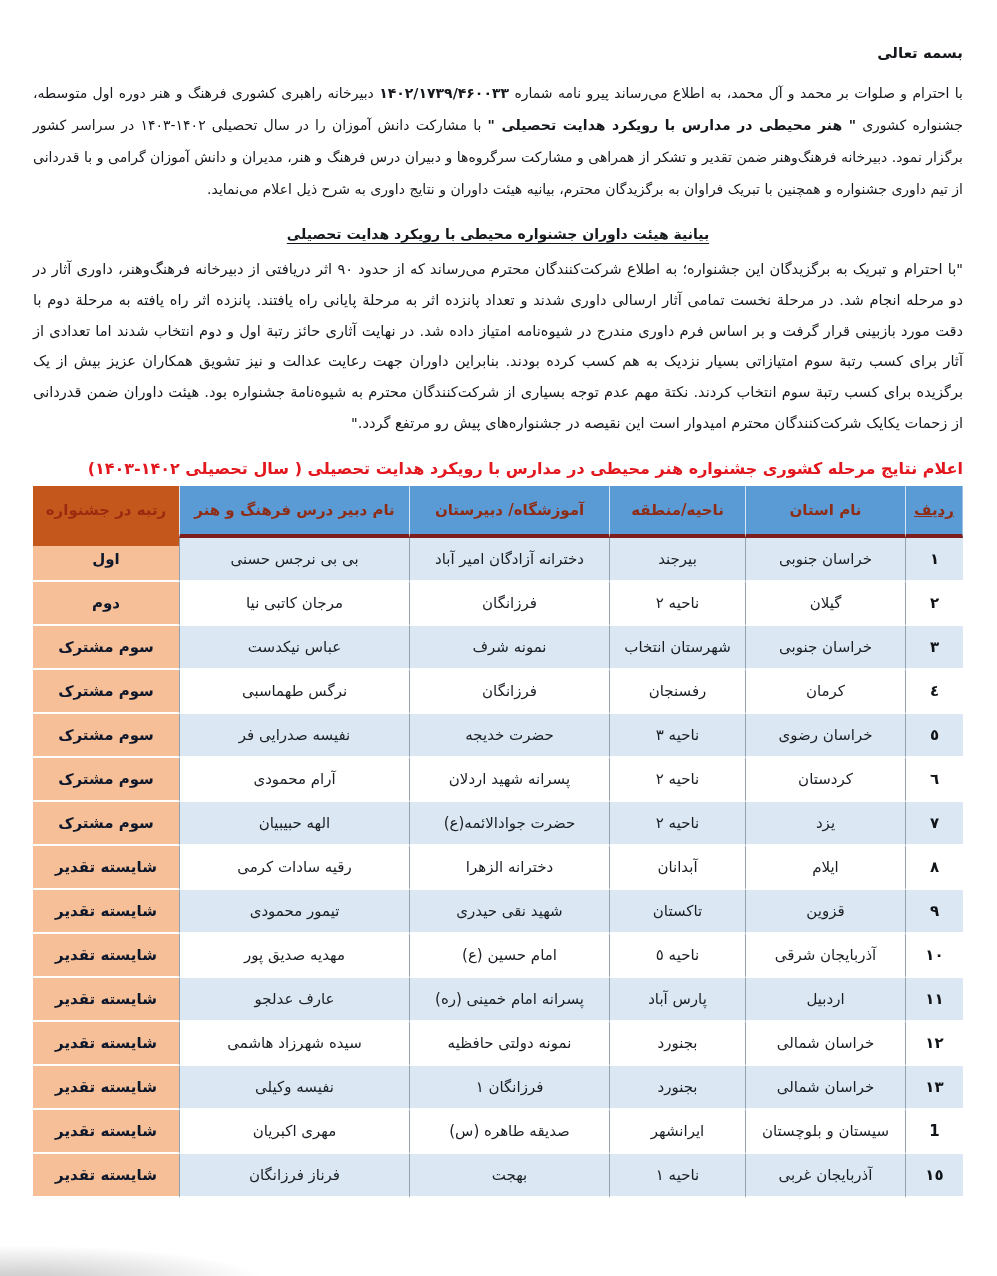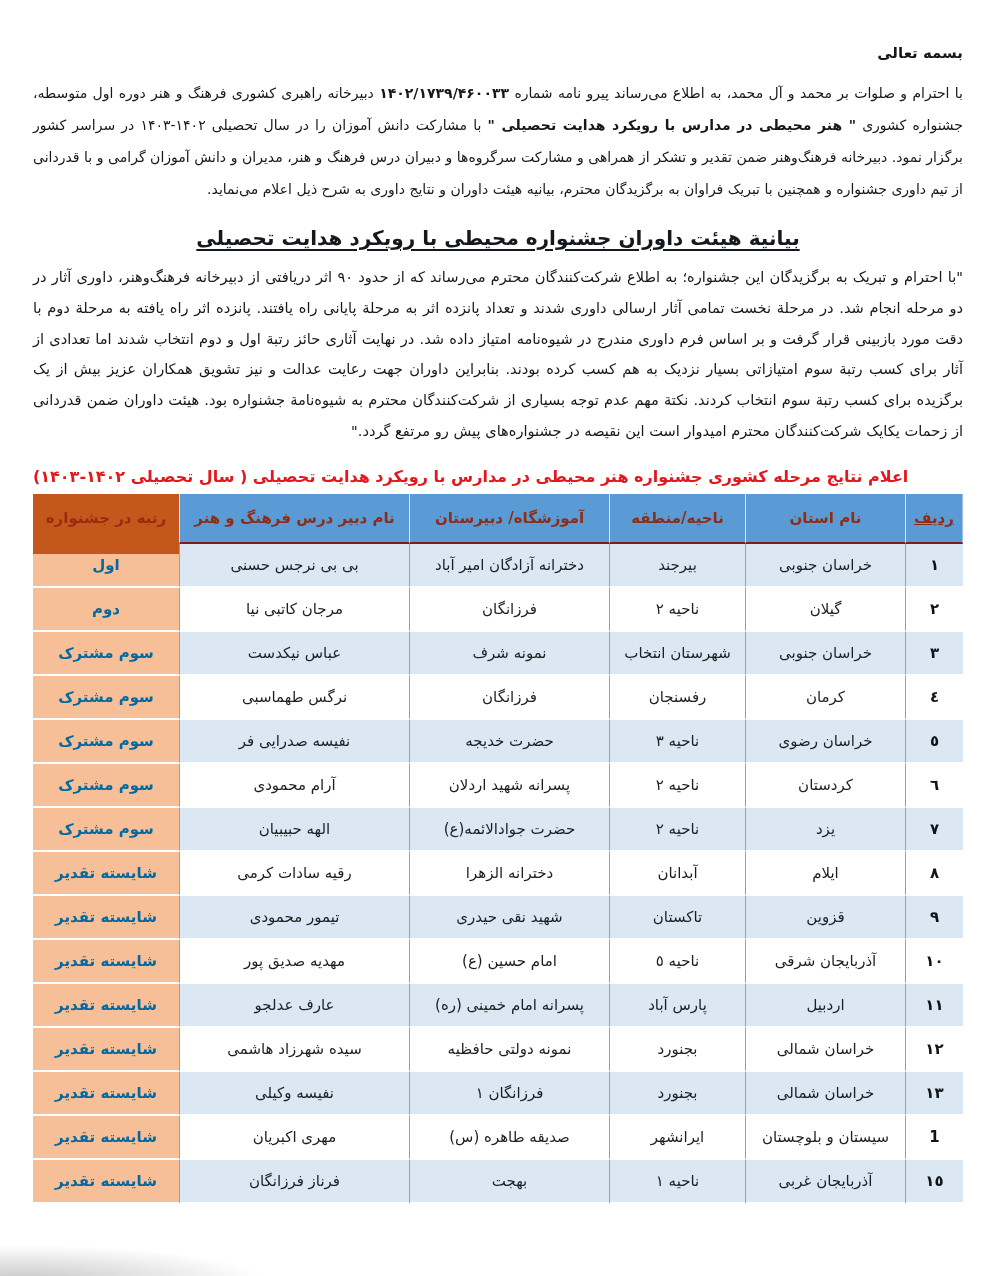--- a/index.html
+++ b/index.html
@@ -19,48 +19,48 @@
     margin:0 0 16px 0;
   }
   .intro{
     margin:0 0 12px 0;
     font-size:14px;line-height:2.28;
     text-align:justify;text-align-last:right;
     color:#15181c;
   }
   .intro b{font-weight:bold;}
   .statement-heading{
-    text-align:center;font-weight:bold;font-size:20px;color:#15181c;
+    text-align:center;font-weight:bold;font-size:14px;color:#15181c;
     text-decoration:underline;text-underline-offset:4px;
     margin:20px 0 12px 0;
   }
   .statement-body{
     margin:0;
     font-size:14.6px;line-height:2.12;
     text-align:justify;text-align-last:right;
     color:#15181c;
   }
   .results-title{
     margin:20px 0 8px 0;
-    text-align:left;font-weight:bold;font-size:16px;
+    text-align:right;font-weight:bold;font-size:16px;
     color:#e3181f;
   }
   table.results{
     width:930px;
     border-collapse:separate;border-spacing:0;
     table-layout:fixed;
   }
   table.results th{
     background:#5b9bd5;color:#8e2c16;
     font-weight:bold;font-size:15px;
     height:44px;padding:2px 4px;
     text-align:center;vertical-align:middle;
     white-space:nowrap;
     border-left:1px solid rgba(255,255,255,.75);
-    border-bottom:2px solid #7f1d1d;
+    border-bottom:4px solid #7f1d1d;
     margin-top:24px;
   }
   table.results th.rank{
     background:#c4581c;color:#9c2a10;
     border-left:none;
     position:relative;
   }
   table.results th.rank::after{
     content:"";position:absolute;left:0;right:0;top:100%;height:12px;
     background:#c4581c;z-index:1;
@@ -69,21 +69,21 @@
   table.results td{
     font-size:15px;height:38px;padding:2px 5px;
     text-align:center;vertical-align:middle;
     border-left:1px solid #93a2b1;
     border-bottom:2px solid #ffffff;
     overflow:hidden;
   }
   table.results tr:nth-child(odd) td{background:#dbe8f4;}
   table.results tr:nth-child(even) td{background:#ffffff;}
   table.results td.rank{
-    background:#f6bf97 !important;color:#0369a1;
+    background:#f6bf97 !important;color:#0f172a;
     border-left:none;font-weight:bold;
   }
   table.results td.num{font-weight:bold;color:#101418;}
   .scan-shadow{
     position:absolute;left:0;bottom:0;width:260px;height:30px;
     background:radial-gradient(ellipse at 8% 115%, rgba(110,110,110,.38), rgba(255,255,255,0) 72%);
     pointer-events:none;
   }
 </style>
 </head>

